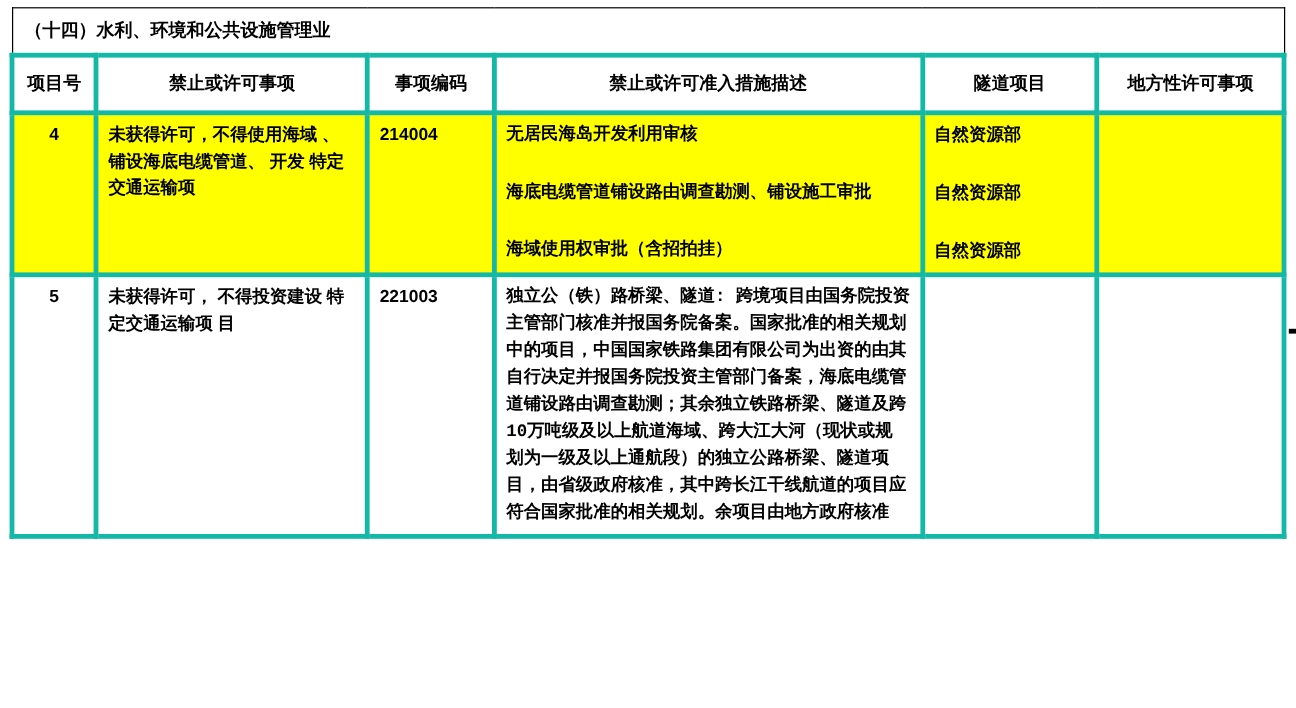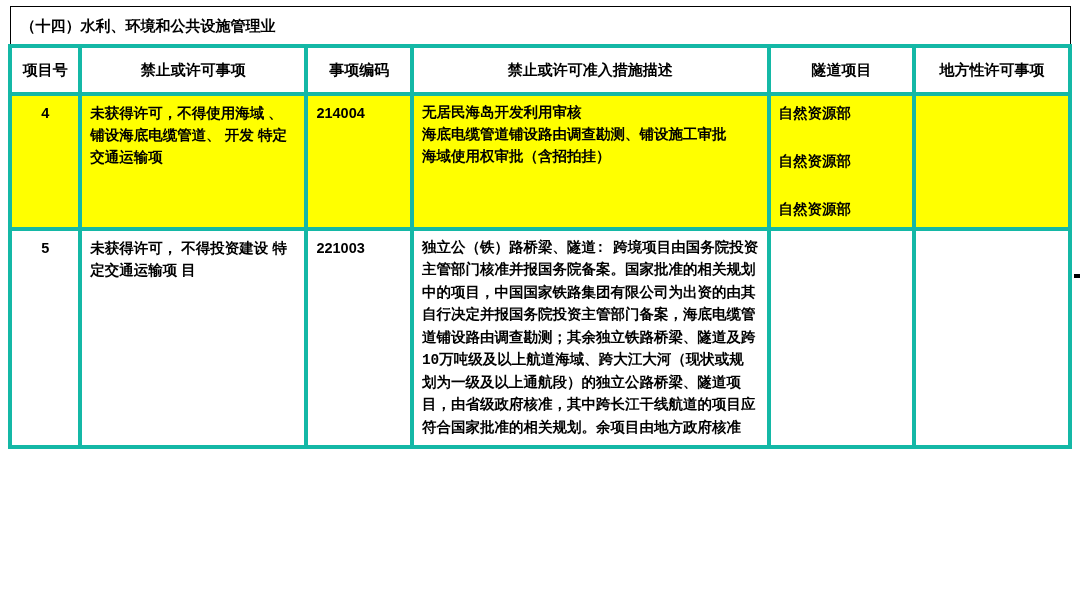--- a/index.html
+++ b/index.html
@@ -65,21 +65,21 @@
   td.code { text-align: left; vertical-align: middle; font-size: 15px; margin-top: 36px; }
   td.item { vertical-align: middle; }
   td.dept { vertical-align: top; }
 
   .hl { background: #ffff00; }
 
   .desc-block {
     margin: 0 0 0 0;
     font-family: Liberation Mono, monospace;
   }
-  .desc-block + .desc-block { }
+  .desc-block + .desc-block { margin-top: 26px; }
   .dept-block + .dept-block { margin-top: 26px; }
 
   .para { margin: 0; }
   .row-sub td { border-top: 1px solid #000000; }
 
   
   .edge {
     position: absolute;
     right: 0px;
     top: 268px;

